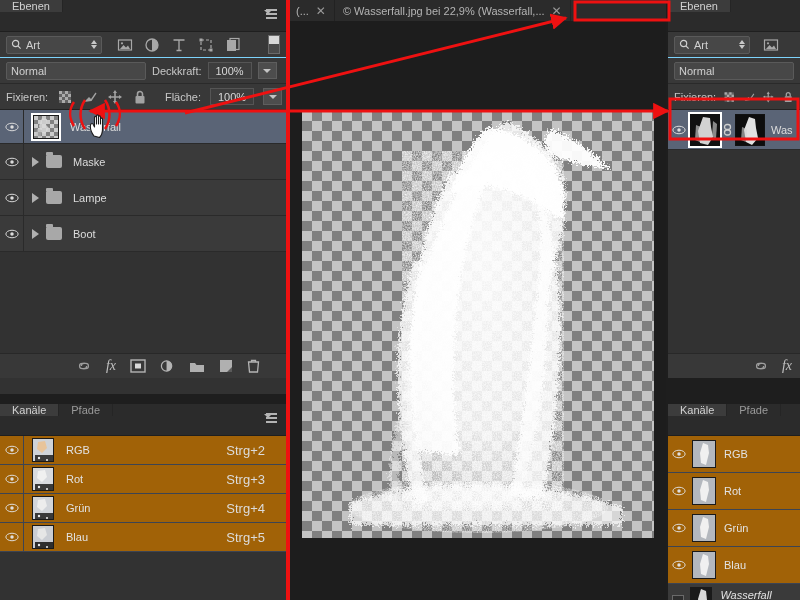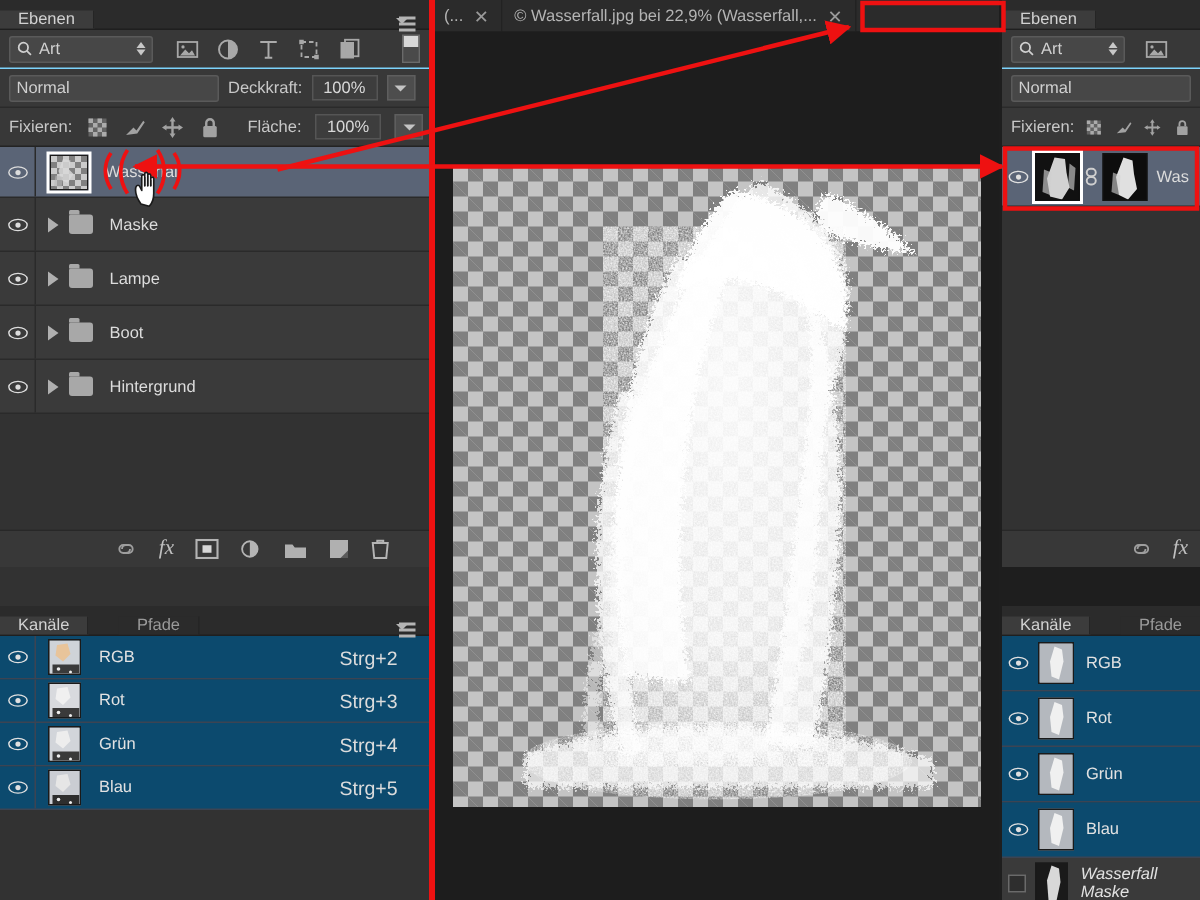--- a/index.html
+++ b/index.html
@@ -7,24 +7,23 @@
     width: 800px; height: 600px;
     background: #1e1e1e;
     font-family: "Liberation Sans", sans-serif;
     overflow: hidden;
   }
   #root { position: relative; width: 800px; height: 600px; }
 
   
   .panel { position: absolute; background: #323232; }
   .tabstrip {
-    height: 20px; background: #2b2b2b;
-    display: flex; align-items: flex-end; position: relative;
+    height: 32px; background: #2b2b2b;
+    display: flex; align-items: flex-start; position: relative;
     border-bottom: 1px solid #1f1f1f;
-    gap: 20px;
   }
   .tab {
     display: flex; align-items: center; padding: 0 12px;
     font-size: 11px; color: #9a9a9a; background: #2b2b2b;
     border-right: 1px solid #252525;
   }
   .tab.active { background: #3c3c3c; color: #d2d2d2; }
   .panel-menu {
     position: absolute; right: 5px; top: 4px;
     width: 16px; height: 12px;
@@ -139,21 +138,21 @@
   .panel-footer {
     height: 25px; background: #383838; display: flex; align-items: center;
     justify-content: flex-end; gap: 14px; padding-right: 28px;
     border-top: 1px solid #282828;
   }
 
   
   #left-channels { left: 0; top: 404px; width: 288px; height: 196px; background: #323232; }
   .chan-row {
     height: 29px; display: flex; align-items: center;
-    background: #0c4a6e; border-bottom: 1px solid #3c4453;
+    background: #a16207; border-bottom: 1px solid #3c4453;
   }
   .chan-thumb {
     width: 22px; height: 24px; margin-left: 8px;
     border: 1px solid #1a1a1a; overflow: hidden; position: relative;
     background: #9aa2ad;
   }
   .chan-name { font-size: 11px; color: #e2e2e2; margin-left: 12px; }
   .chan-key { font-size: 13px; color: #dcdcdc; margin-left: auto; margin-right: 23px; }
 
   
@@ -339,31 +338,20 @@
       <div class="layer-row">
         <div class="eyecell">
           <svg class="eye" viewBox="0 0 16 11">
             <ellipse cx="8" cy="5.5" rx="7" ry="4.3" fill="none" stroke="#dcdcdc" stroke-width="1.1"></ellipse>
             <circle cx="8" cy="5.5" r="2" fill="#dcdcdc"></circle>
           </svg>
         </div>
         <span class="disc-tri"></span>
         <span class="folder-ico"></span>
         <span class="layer-name">Boot</span>
-      </div>
-      <div class="layer-row">
-        <div class="eyecell">
-          <svg class="eye" viewBox="0 0 16 11">
-            <ellipse cx="8" cy="5.5" rx="7" ry="4.3" fill="none" stroke="#dcdcdc" stroke-width="1.1"></ellipse>
-            <circle cx="8" cy="5.5" r="2" fill="#dcdcdc"></circle>
-          </svg>
-        </div>
-        <span class="disc-tri"></span>
-        <span class="folder-ico"></span>
-        <span class="layer-name">Hintergrund</span>
       </div>
       <div style="height:142px;background:#323232"></div>
     </div>
 
     <div class="panel-footer" style="position:absolute;bottom:0;left:0;right:0">
       <svg width="16" height="14" viewBox="0 0 18 14">
         <path d="M6 7 a3 3 0 0 1 3-3 h1 M12 7 a3 3 0 0 1 -3 3 h-1" fill="none" stroke="#9e9e9e" stroke-width="1.4"></path>
         <rect x="4" y="4" width="10" height="6" rx="3" fill="none" stroke="#9e9e9e" stroke-width="1.4"></rect>
       </svg>
       <span style="font-family:'Liberation Serif',serif;font-style:italic;font-size:14px;color:#c0c0c0">fx</span>

